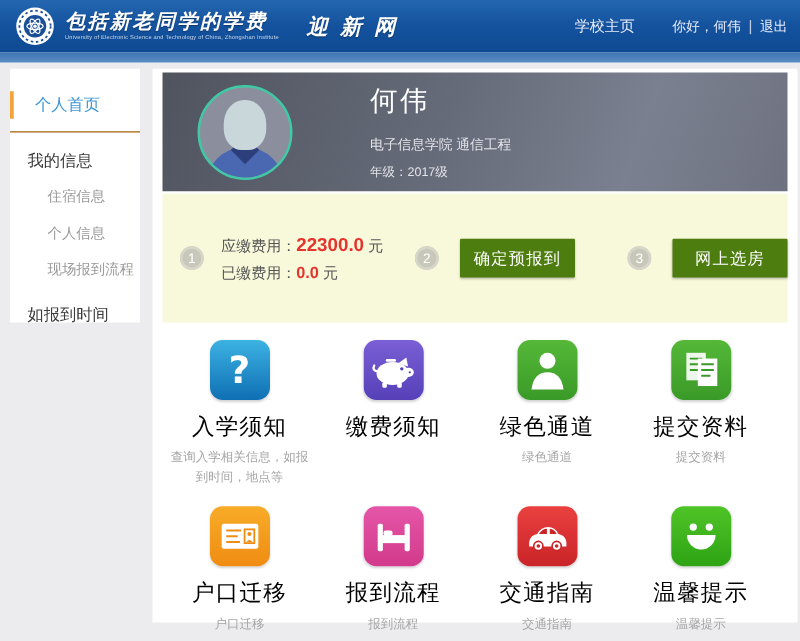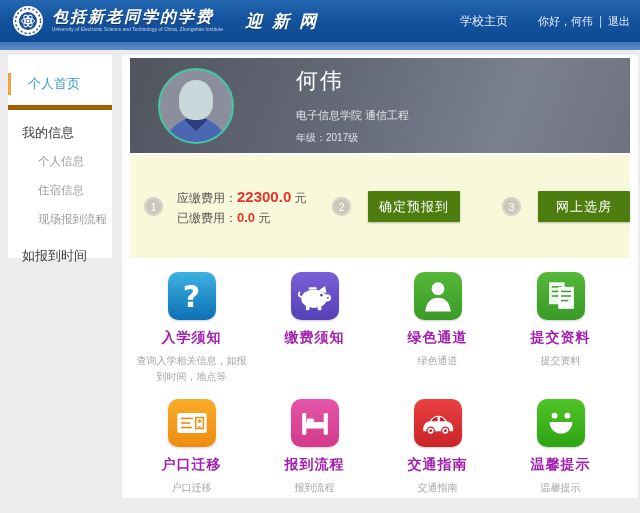--- a/index.html
+++ b/index.html
@@ -39,21 +39,21 @@
   .sep { margin:0 6px; opacity:.8; }
   .logout { font-size:11px; cursor:pointer; }
 
   
   .sidebar {
     position:absolute; left:8px; top:55px; width:104px; height:203px;
     background:#fff; padding-top:10px;
   }
   .side-active {
     position:relative; color:#3a96d2; font-size:13px;
-    padding:10px 0 12px 20px; border-bottom:5px solid #a16207; cursor:pointer;
+    padding:10px 0 12px 20px; border-bottom:1px solid #a16207; cursor:pointer;
   }
   .side-active-bar {
     position:absolute; left:0; top:8px; width:3px; height:22px; background:#f2a33c;
   }
   .side-section { color:#3a3a3a; font-size:13px; padding:14px 0 4px 14px; cursor:pointer; }
   .side-sub { color:#9a9a9a; font-size:11.5px; padding:8px 0 6px 30px; cursor:pointer; }
 
   
   .main {
     position:absolute; left:122px; top:55px; width:516px; height:443px;
@@ -124,21 +124,21 @@
     box-shadow:0 1px 2px rgba(0,0,0,.18);
   }
   .tile-q   { background:linear-gradient(180deg,#3cb2e2,#0f6fb4); }
   .tile-pig { background:linear-gradient(180deg,#7a5fd6,#5640b8); }
   .tile-grn { background:linear-gradient(180deg,#55b838,#3a9a27); }
   .tile-org { background:linear-gradient(180deg,#f8ac28,#ef8c12); }
   .tile-pnk { background:linear-gradient(180deg,#e556a8,#d23a8b); }
   .tile-red { background:linear-gradient(180deg,#ea4040,#c92428); }
   .tile-smi { background:linear-gradient(180deg,#4fc427,#2ea314); }
   .q-glyph { color:#fff; font-size:30px; font-weight:bold; font-family:"DejaVu Sans", sans-serif; }
-  .cell-label { margin-top:9px; font-size:14px; font-weight:bold; color:#a21caf; letter-spacing:1px; }
+  .cell-label { margin-top:9px; font-size:18px; font-weight:normal; color:#000000; letter-spacing:1px; }
   .cell-sub {
     margin-top:6px; font-size:10px; color:#a5a5a5; text-align:center;
     width:118px; line-height:1.6;
   }
 </style>
 </head>
 <body>
 
 <div class="topbar">
   <div class="logo-wrap">
@@ -167,22 +167,22 @@
   </div>
 </div>
 <div class="topbar-strip"></div>
 
 <div class="sidebar">
   <div class="side-active">
     <span class="side-active-bar"></span>
     <span>个人首页</span>
   </div>
   <div class="side-section">我的信息</div>
+  <div class="side-sub">住宿信息</div>
   <div class="side-sub">个人信息</div>
-  <div class="side-sub">住宿信息</div>
   <div class="side-sub">现场报到流程</div>
   <div class="side-section">如报到时间</div>
 </div>
 
 <div class="main">
 
   <div class="banner">
     <div class="avatar">
       <div class="shirt"></div>
       <div class="collar"></div>

